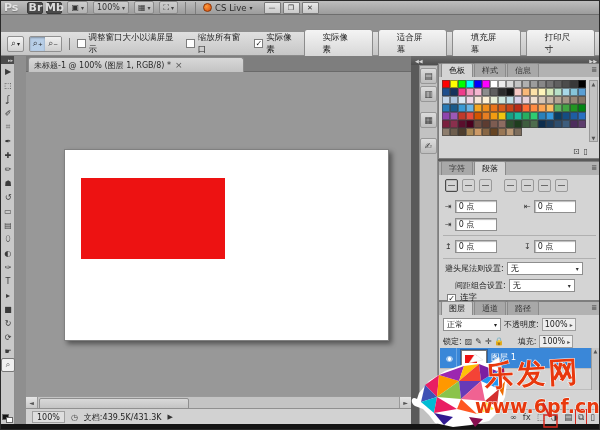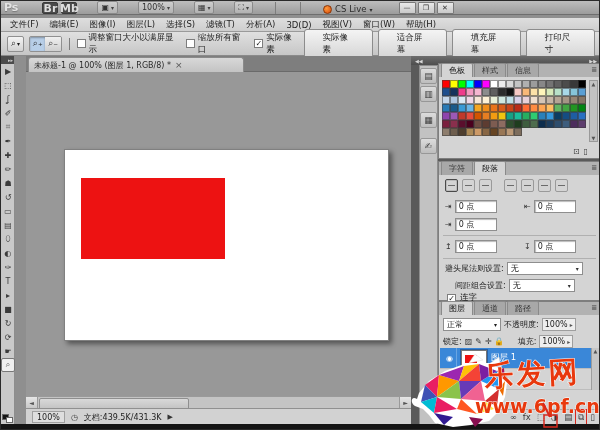--- a/index.html
+++ b/index.html
@@ -3,21 +3,21 @@
 <meta charset="utf-8">
 <style>
   *{box-sizing:border-box;margin:0;padding:0}
   html,body{background:#333}
   .app{position:relative;width:600px;height:430px;overflow:hidden;
     font-family:"DejaVu Sans","Liberation Sans",sans-serif;font-size:9px;color:#1d1d1d;
     background:#8f8f8f;border:1px solid #2a2a2a}
   
   .titlebar{position:absolute;left:0;top:0;width:600px;height:14px;
     background:linear-gradient(#bdbdbd,#9c9c9c);border-bottom:1px solid #6e6e6e;
-    display:flex;align-items:flex-end;gap:20px;padding:0 3px}
+    display:flex;align-items:center;gap:5px;padding:0 3px}
   .ps-logo{font-weight:bold;font-size:11px;color:#e3e3e3;text-shadow:0 1px 1px #777;margin-right:4px}
   .tb-sq{width:16px;height:12px;background:#4a4a4a;color:#ddd;font-size:11px;font-weight:bold;
     display:flex;align-items:center;justify-content:center;border:1px solid #3a3a3a;border-radius:2px}
   .tb-dd{height:13px;display:flex;align-items:center;gap:2px;padding:0 3px;color:#333;
     border:1px solid #8a8a8a;border-radius:2px;background:linear-gradient(#cfcfcf,#b2b2b2);font-size:8px}
   .tb-dd .car{font-size:6px;color:#444}
   .sep-v{width:1px;height:12px;background:#7d7d7d;margin:0 2px}
   .ws{padding:1px 6px;height:13px;display:flex;align-items:center;border-radius:3px;color:#2c2c2c;font-size:8.5px}
   .ws.active{background:linear-gradient(#8b8b8b,#7a7a7a);border:1px solid #5f5f5f;color:#111;box-shadow:inset 0 1px 2px rgba(0,0,0,.4)}
   .cslive{display:flex;align-items:center;gap:3px;font-size:8.5px;color:#2c2c2c}
@@ -168,33 +168,20 @@
       <span>CS Live</span>
       <span style="font-size:6px">▾</span>
     </span>
     <span class="winbtns" id="win-buttons">
         <div class="winbtn">—</div>
         <div class="winbtn">❐</div>
         <div class="winbtn">✕</div>
       </span>
   </div>
 
-  <div class="menubar" id="menubar">
-      <div class="menu-item">文件(F)</div>
-      <div class="menu-item">编辑(E)</div>
-      <div class="menu-item">图像(I)</div>
-      <div class="menu-item">图层(L)</div>
-      <div class="menu-item">选择(S)</div>
-      <div class="menu-item">滤镜(T)</div>
-      <div class="menu-item">分析(A)</div>
-      <div class="menu-item">3D(D)</div>
-      <div class="menu-item">视图(V)</div>
-      <div class="menu-item">窗口(W)</div>
-      <div class="menu-item">帮助(H)</div>
-    </div>
 
   <div class="optionsbar">
     <span class="opt-tool">
       <span>⌕</span>
       <span class="car">▾</span>
     </span>
     <span class="zoom-pair">
       <span class="on">⌕₊</span>
       <span>⌕₋</span>
     </span>

